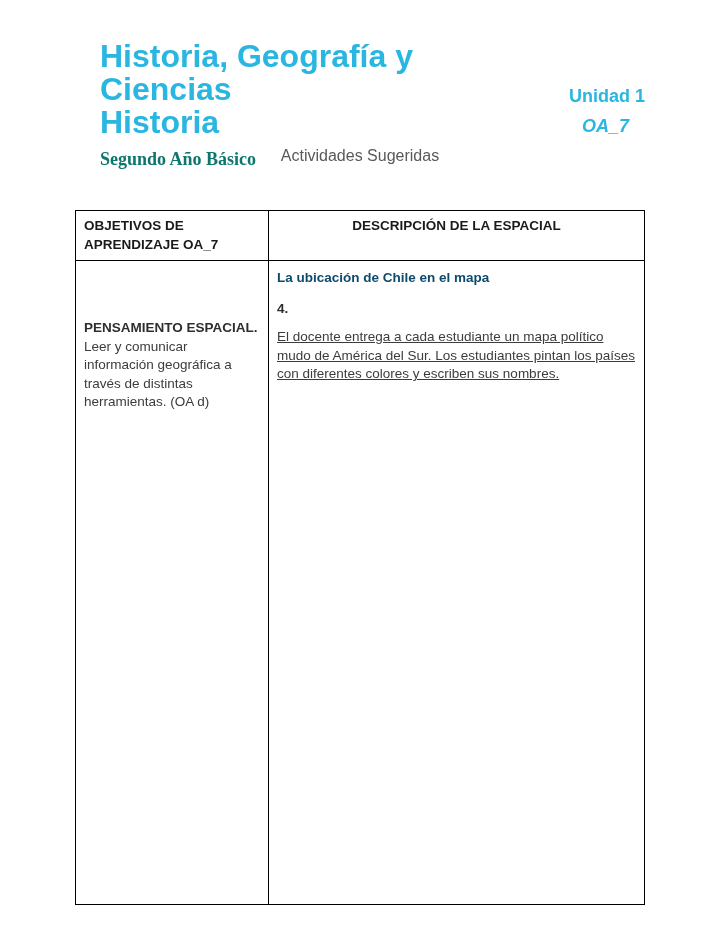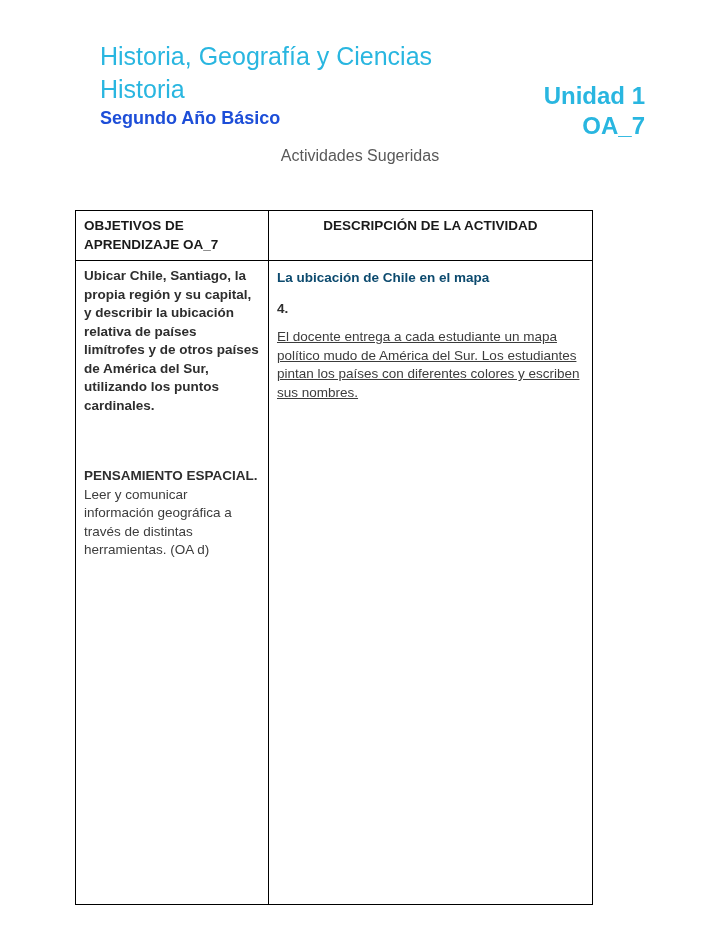--- a/index.html
+++ b/index.html
@@ -19,61 +19,62 @@
 
   
   .doc-header {
     position: absolute;
     left: 100px;
     top: 40px;
     width: 560px;
   }
   .doc-title {
     color: var(--accent, #29b6e0);
-    font-weight: normal;
-    font-size: 25px;
+    font-weight: bold;
+    font-size: 32px;
     line-height: 33px;
     width: 420px;
   }
   .doc-subtitle {
     font-weight: bold;
     font-size: 18px;
     line-height: 24px;
-    color: #1d4ed8;
-    margin-top: 0;
+    color: #0f766e;
+    margin-top: 8px;
+    font-family: Liberation Serif, serif;
   }
   .header-right {
     position: absolute;
     right: 75px;
     text-align: left;
     color: var(--accent, #29b6e0);
     font-weight: bold;
-    font-size: 24px;
+    font-size: 18px;
     line-height: 24px;
   }
   .unit-label  { position: absolute; top: 84px;  right: 75px; }
-  .oa-label    { position: absolute; top: 114px; right: 75px; }
+  .oa-label    { position: absolute; top: 114px; right: 91px; font-style: italic; }
 
   .section-title {
     position: absolute;
     top: 147px;
     left: 0;
     width: 720px;
     text-align: center;
     font-weight: normal;
     font-size: 16px;
     color: #595959;
   }
 
   
   .activity-table {
     position: absolute;
     left: 75px;
     top: 210px;
-    width: 518px;
+    width: 570px;
     height: 695px;
     border: 1px solid #000000;
     display: grid;
     grid-template-columns: 193px 1fr;
     grid-template-rows: 50px 1fr;
     background: #ffffff;
   }
   .cell {
     border-right: 1px solid #000000;
     border-bottom: 1px solid #000000;
@@ -136,24 +137,23 @@
   </div>
 
   <div class="header-right unit-label">Unidad 1</div>
   <div class="header-right oa-label">OA_7</div>
 
   <div class="section-title">Actividades Sugeridas</div>
 
   <div class="activity-table">
 
     <div class="cell th">OBJETIVOS DE APRENDIZAJE OA_7</div>
-    <div class="cell th th-right last-col">DESCRIPCIÓN DE LA ACTIVIDAD</div>
+    <div class="cell th th-right last-col">DESCRIPCIÓN DE LA ESPACIAL</div>
 
     <div class="cell last-row">
-      <div class="obj-main">Ubicar Chile, Santiago, la propia región y su capital, y describir la ubicación relativa de países limítrofes y de otros países de América del Sur, utilizando los puntos cardinales.</div>
       <div class="obj-skill">
         <span class="skill-label">PENSAMIENTO ESPACIAL.</span><span> Leer y comunicar información geográfica a través de distintas herramientas. (OA d)</span>
       </div>
     </div>
 
     <div class="cell last-col last-row">
       <div class="act-title">La ubicación de Chile en el mapa</div>
       <div class="act-number">4.</div>
       <div class="act-para">El docente entrega a cada estudiante un mapa político mudo de América del Sur. Los estudiantes pintan los países con diferentes colores y escriben sus nombres.</div>
     </div>

